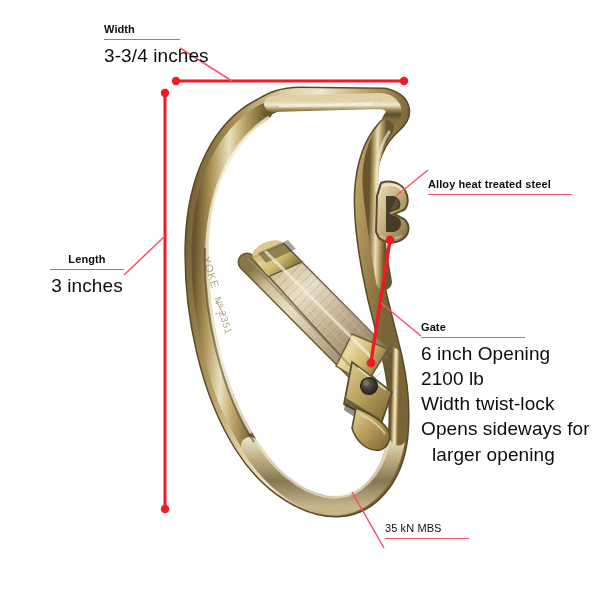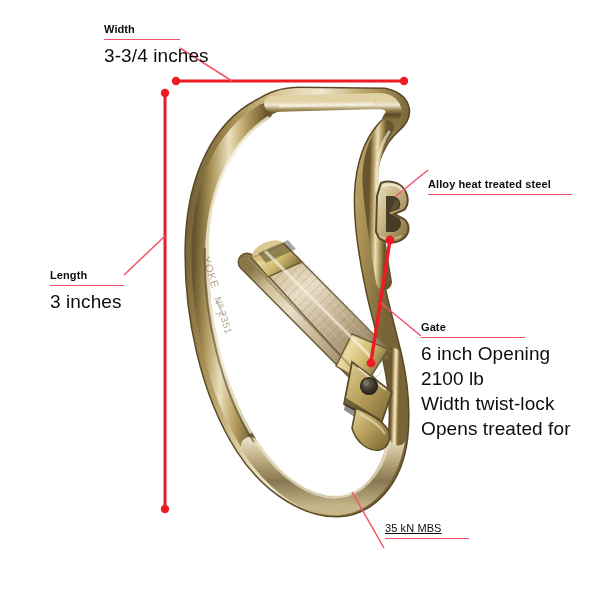--- a/index.html
+++ b/index.html
@@ -38,28 +38,28 @@
     margin: 2px 0 3px 0;
   }
   .callout .ln {
     font-size: 19px;
     letter-spacing: 0.1px;
   }
   .callout .ln.indent { padding-left: 11px; }
 
   #c-width  { left: 104px; top: 22px; }
   #c-width .rule { width: 76px; }
-  #c-length { left: 50px;  top: 268px; }
+  #c-length { left: 50px;  top: 252px; text-align: center; }
   #c-length .rule { width: 74px; }
   #c-alloy  { left: 428px; top: 144px; margin-top: 33px; }
   #c-alloy .rule { width: 144px; }
   #c-gate   { left: 421px; top: 320px; }
   #c-gate .rule { width: 104px; }
   #c-mbs    { left: 385px; top: 521px; }
-  #c-mbs .hd { font-weight: normal; text-decoration: underline; }
+  #c-mbs .hd { font-weight: normal; }
   #c-mbs .rule { width: 84px; }
 </style>
 </head>
 <body>
 
 <div id="stage">
 
   <svg id="art" viewBox="0 0 600 600">
     <defs>
       <linearGradient id="gBodyL" x1="0" y1="0" x2="1" y2="0.25">
@@ -313,21 +313,22 @@
     <div class="hd">Alloy heat treated steel</div>
     <div class="rule"></div>
   </div>
 
   <div class="callout" id="c-gate">
     <div class="hd">Gate</div>
     <div class="rule"></div>
     <div class="ln">6 inch Opening</div>
     <div class="ln">2100 lb</div>
     <div class="ln">Width twist-lock</div>
-    <div class="ln">Opens treated for</div>
+    <div class="ln">Opens sideways for</div>
+    <div class="ln indent">larger opening</div>
   </div>
 
   <div class="callout" id="c-mbs">
     <div class="hd">35 kN MBS</div>
     <div class="rule"></div>
   </div>
 
 </div>
 
 </body></html>

